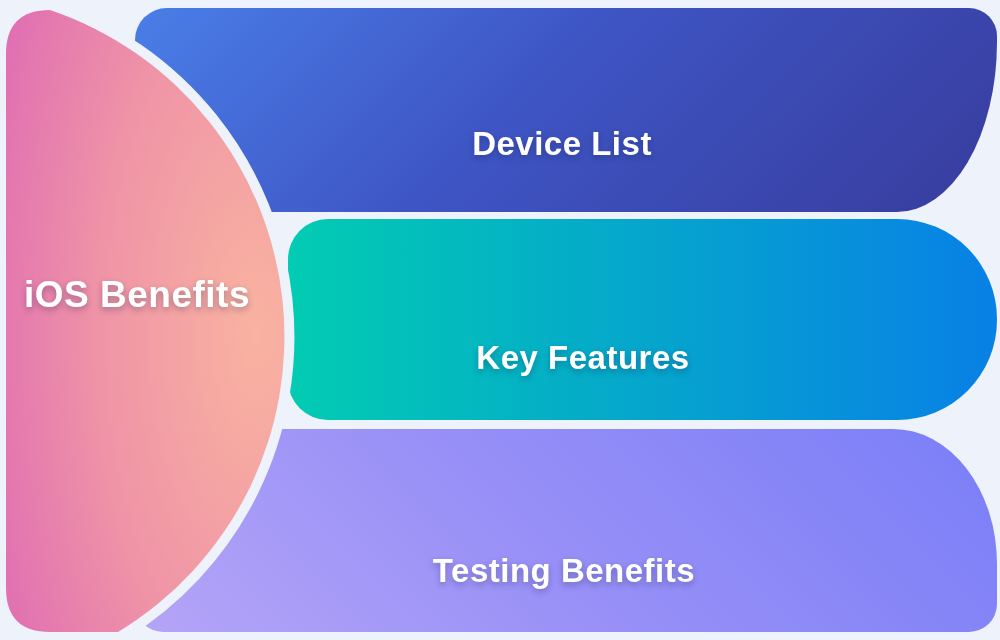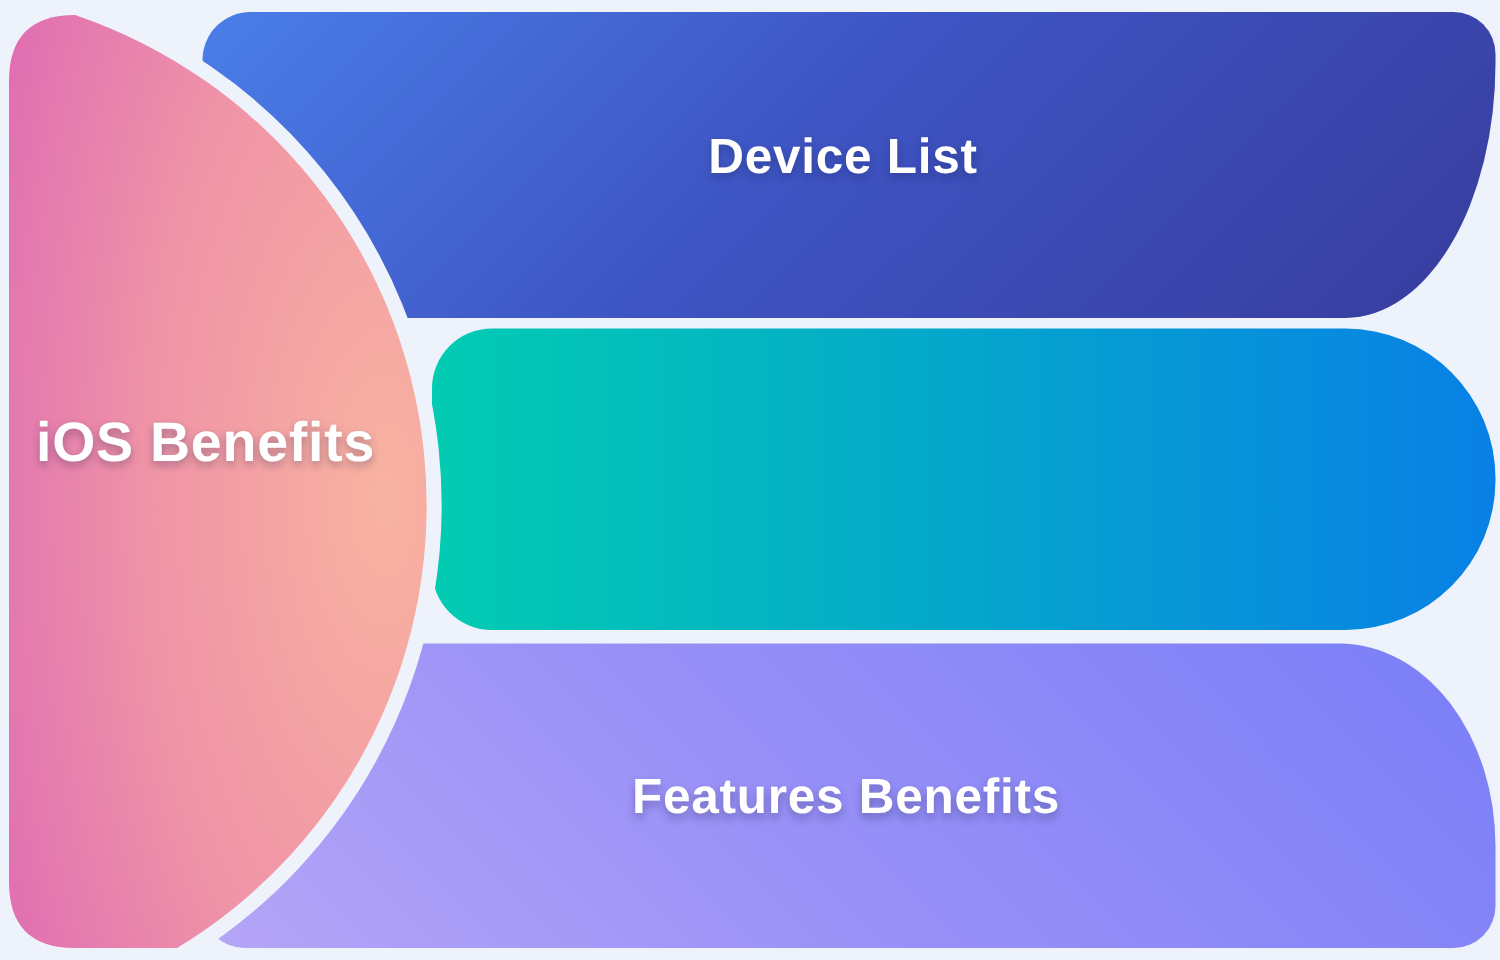--- a/index.html
+++ b/index.html
@@ -49,21 +49,21 @@
   }
   .label {
     position: absolute;
     transform: translate(-50%, -50%);
     color: #FFFFFF;
     font-weight: 700;
     letter-spacing: 0.5px;
     white-space: nowrap;
     text-shadow: 0 3px 6px rgba(25, 30, 70, 0.32);
   }
-  .branch-label { font-size: 33px; }
+  .branch-label { font-size: 33px; margin-top: 40px; }
   .root-label   { font-size: 37px; }
   .pos-root             { left: 137px; top: 295px; }
   .pos-device-list      { left: 562px; top: 104px; }
   .pos-key-features     { left: 583px; top: 318px; }
   .pos-testing-benefits { left: 564px; top: 531px; }
 </style>
 </head>
 <body>
 
 <div class="canvas">
@@ -82,16 +82,17 @@
         <stop offset="1" stop-color="#DF6CB3"></stop>
       </radialGradient>
     </defs>
     <path d="M 6 54 Q 6 10 50 10 A 345 345 0 0 1 118 632 L 50 632 Q 6 632 6 588 Z" fill="url(#pinkGrad)" stroke="#EDF2FB" stroke-width="20" stroke-linejoin="round" paint-order="stroke"></path>
   </svg>
 
   <div class="label root-label pos-root">iOS Benefits</div>
 
   <div class="label branch-label pos-device-list">Device List</div>
 
+  <div class="label branch-label pos-key-features">Key Features</div>
 
-  <div class="label branch-label pos-testing-benefits">Features Benefits</div>
+  <div class="label branch-label pos-testing-benefits">Testing Benefits</div>
 
 </div>
 
 </body></html>

